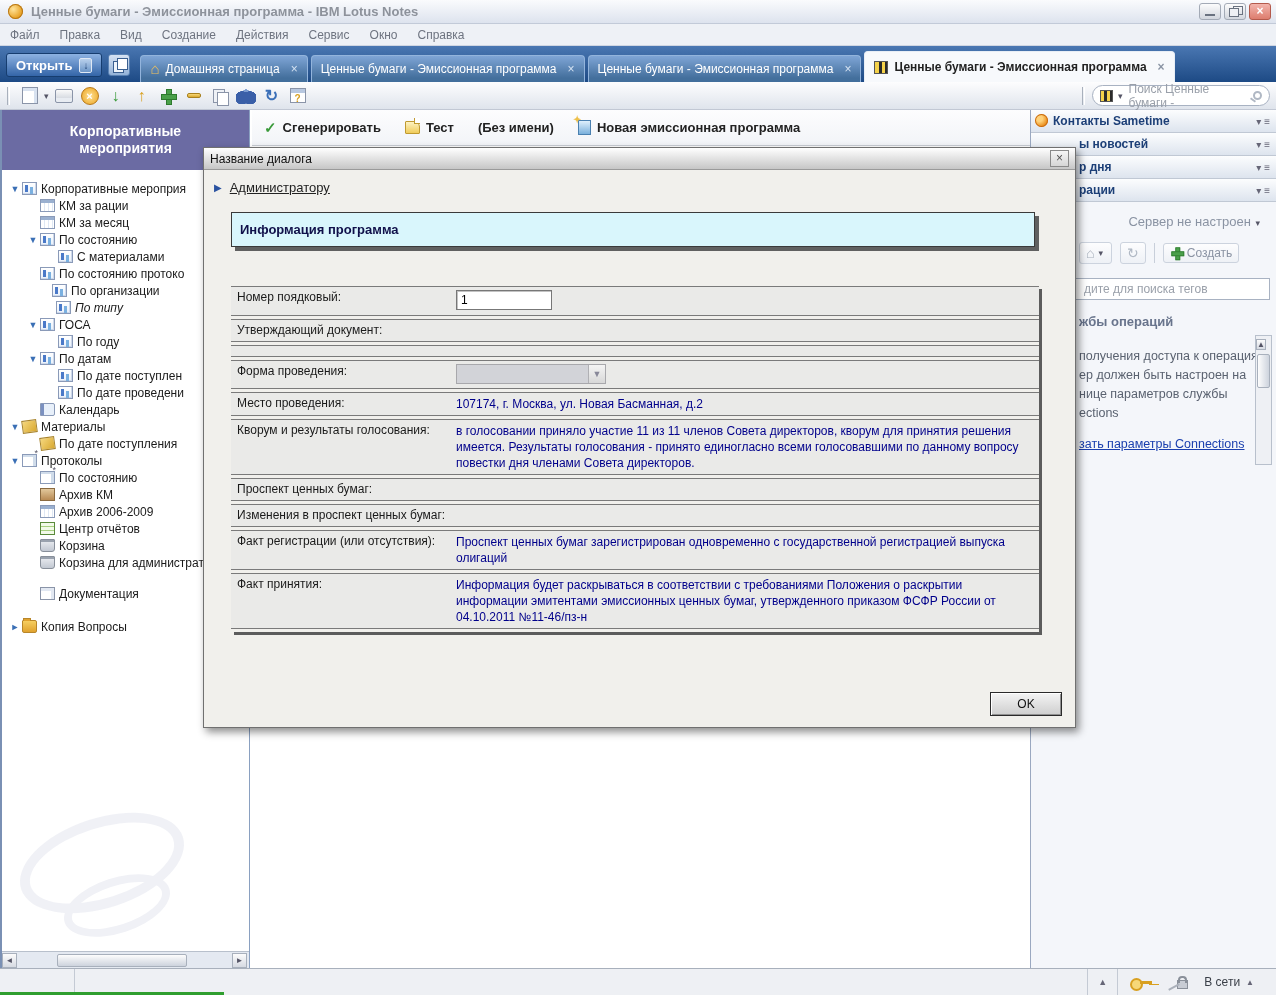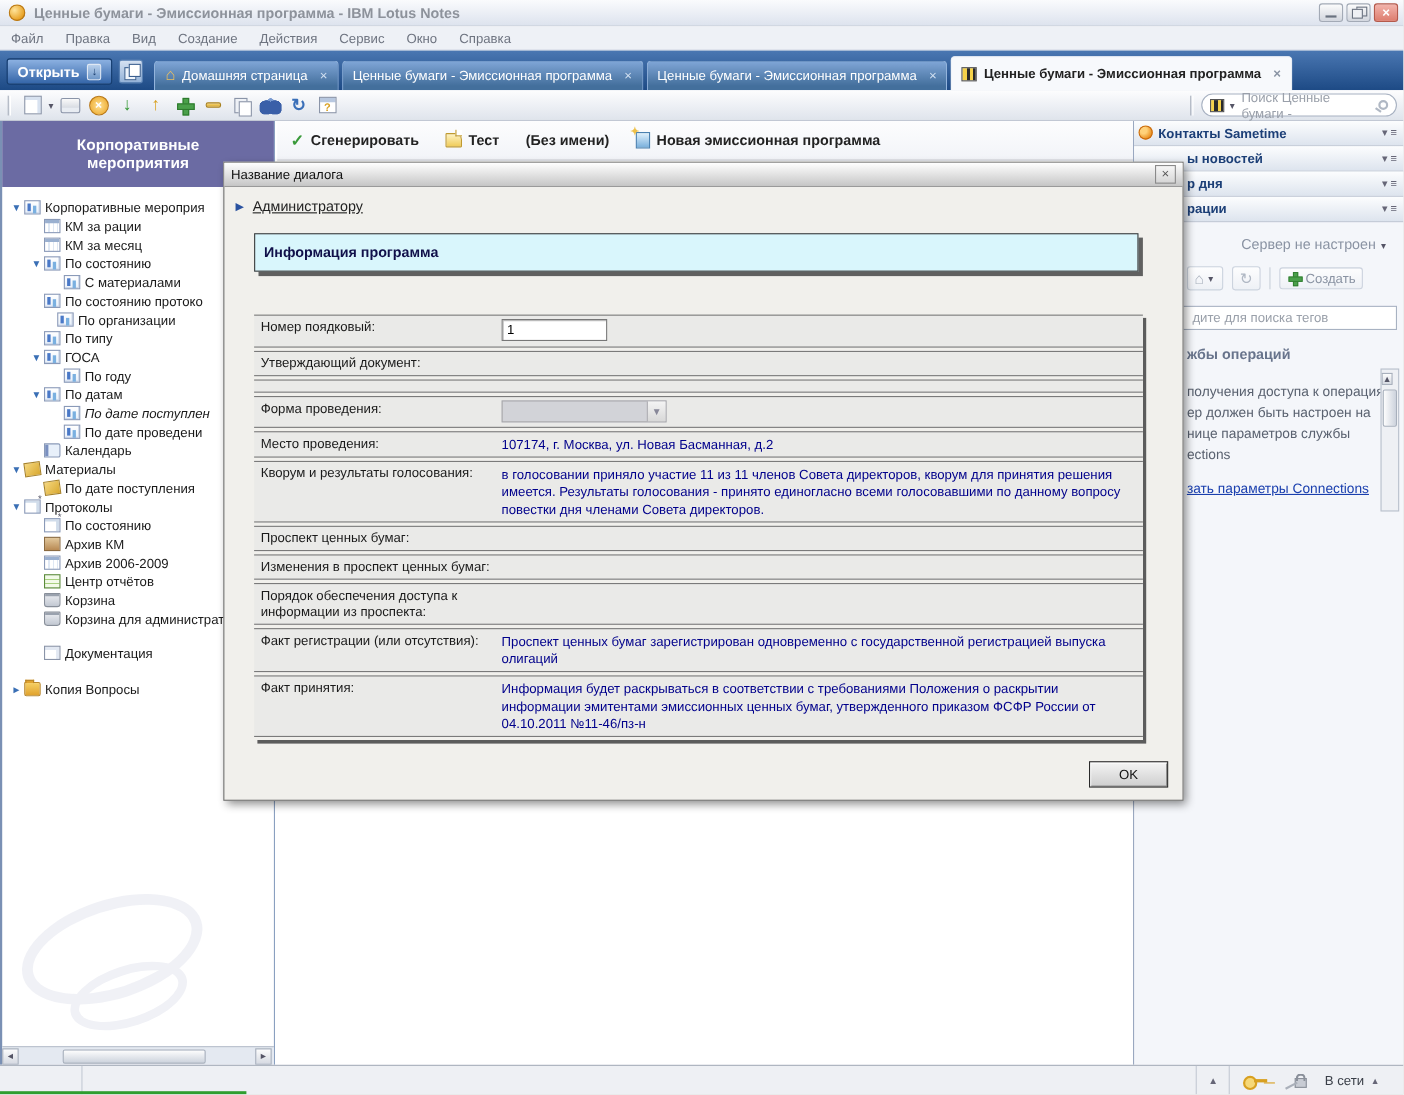--- a/index.html
+++ b/index.html
@@ -338,41 +338,41 @@
         <div class="trow" style="padding-left: 24px;">
           <span class="arr"></span>
           <span class="ti i-view"></span>
           <span>По состоянию протоко</span>
         </div>
         <div class="trow" style="padding-left: 36px;">
           <span class="arr"></span>
           <span class="ti i-view"></span>
           <span>По организации</span>
         </div>
-        <div class="trow" style="padding-left: 24px;">
+        <div class="trow" style="padding-left: 40px; font-style: italic;">
           <span class="arr"></span>
           <span class="ti i-view"></span>
           <span>По типу</span>
         </div>
         <div class="trow" style="padding-left: 24px;">
           <span class="arr">▼</span>
           <span class="ti i-view"></span>
           <span>ГОСА</span>
         </div>
         <div class="trow" style="padding-left: 42px;">
           <span class="arr"></span>
           <span class="ti i-view"></span>
           <span>По году</span>
         </div>
         <div class="trow" style="padding-left: 24px;">
           <span class="arr">▼</span>
           <span class="ti i-view"></span>
           <span>По датам</span>
         </div>
-        <div class="trow" style="padding-left: 42px; font-style: italic;">
+        <div class="trow" style="padding-left: 42px;">
           <span class="arr"></span>
           <span class="ti i-view"></span>
           <span>По дате поступлен</span>
         </div>
         <div class="trow" style="padding-left: 42px;">
           <span class="arr"></span>
           <span class="ti i-view"></span>
           <span>По дате проведени</span>
         </div>
         <div class="trow" style="padding-left: 24px;">
@@ -559,23 +559,20 @@
           <div class="dlabel">Кворум и результаты голосования:</div>
           <div class="dvalue">в голосовании приняло участие 11 из 11 членов Совета директоров, кворум для принятия решения имеется. Результаты голосования - принято единогласно всеми голосовавшими по данному вопросу повестки дня членами Совета директоров.</div>
         </div>
         <div class="drow">
           <div class="dlabel">Проспект ценных бумаг:</div>
         </div>
         <div class="drow">
           <div class="dlabel">Изменения в проспект ценных бумаг:</div>
         </div>
         <div class="drow">
-          <div class="dlabel">Порядок обеспечения доступа к информации из проспекта:</div>
-        </div>
-        <div class="drow">
           <div class="dlabel">Факт регистрации (или отсутствия):</div>
           <div class="dvalue">Проспект ценных бумаг зарегистрирован одновременно с государственной регистрацией выпуска олигаций</div>
         </div>
         <div class="drow">
           <div class="dlabel">Факт принятия:</div>
           <div class="dvalue">Информация будет раскрываться в соответствии с требованиями Положения о раскрытии информации эмитентами эмиссионных ценных бумаг, утвержденного приказом ФСФР России от 04.10.2011 №11-46/пз-н</div>
         </div>
       </div>
     <div class="ok-btn">OK</div>
   </div>

